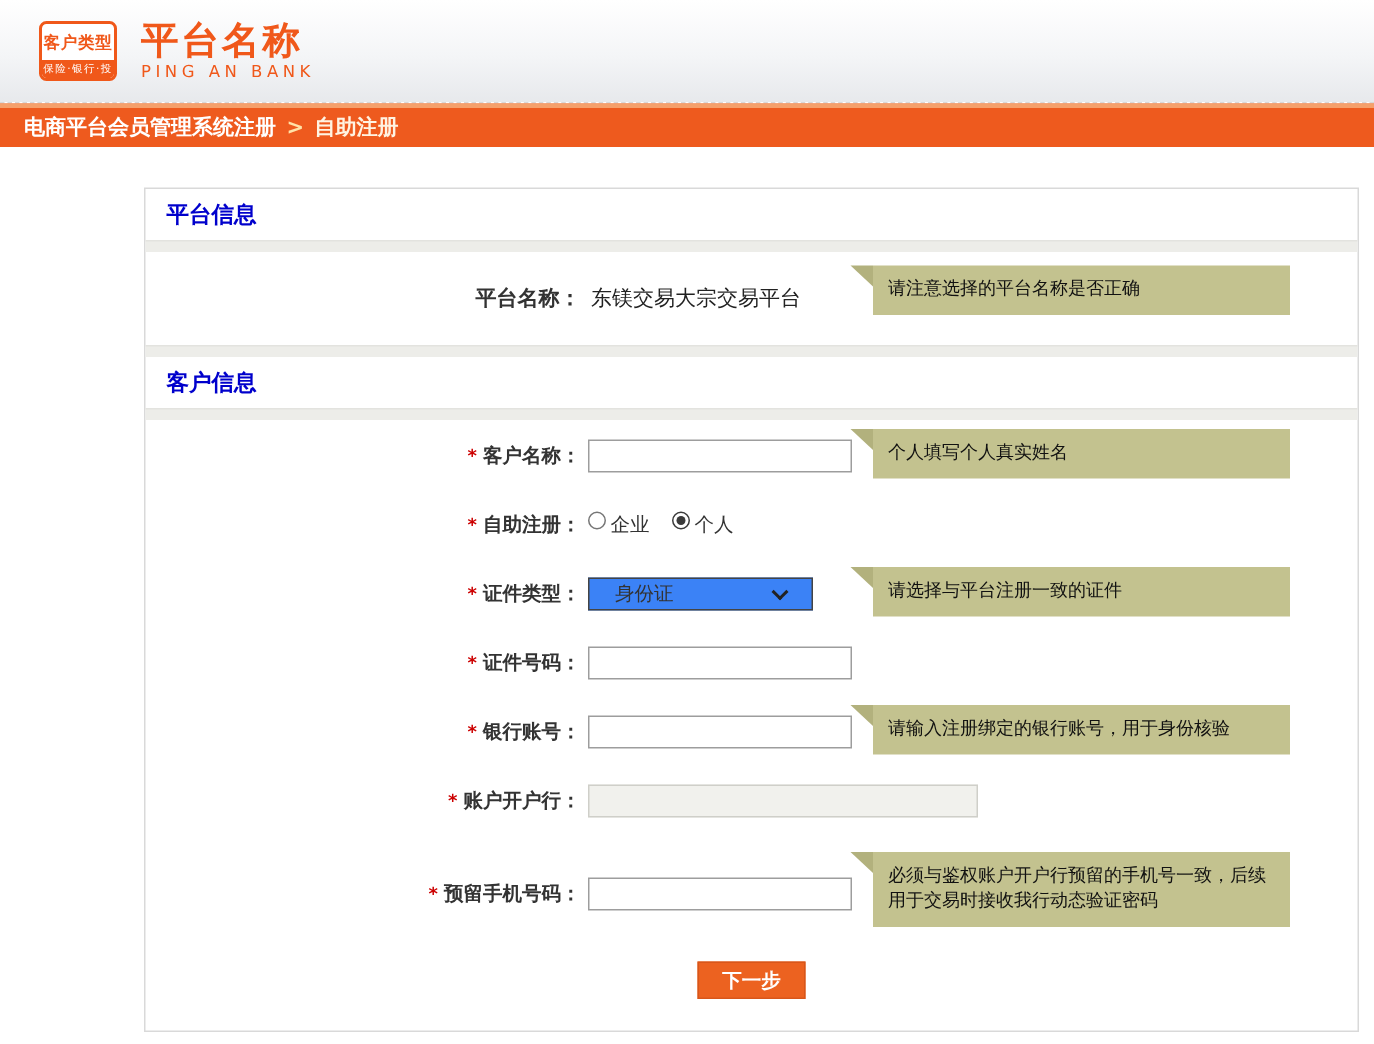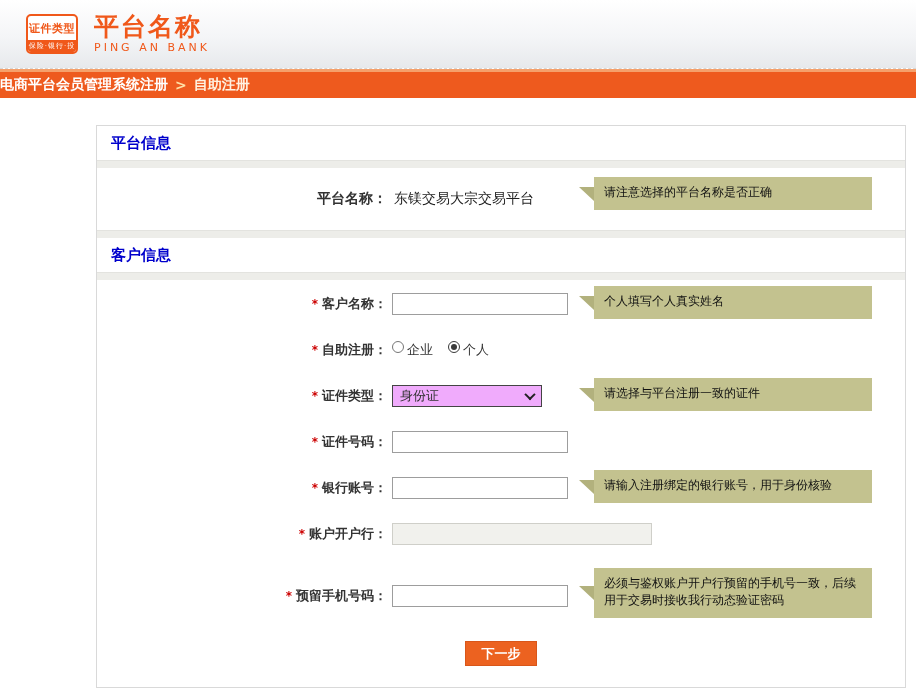--- a/index.html
+++ b/index.html
@@ -14,21 +14,21 @@
   .logo-box-top { flex:1; display:flex; align-items:center; justify-content:center;
     color:#f0581a; font-weight:bold; font-size:11px; letter-spacing:0.5px; }
   .logo-box-bottom { height:12px; background:#f0581a; color:#fff; font-size:7px;
     text-align:center; line-height:12px; letter-spacing:1px; }
   .bank-title { margin-left:16px; }
   .bank-cn { color:#f0581a; font-size:25px; font-weight:bold; letter-spacing:2px; line-height:26px; }
   .bank-en { color:#f0581a; font-size:11px; font-weight:normal; letter-spacing:3px; margin-top:1px; }
 
   
   .breadcrumb-bar { height:29px; background:#ee5a1e; border-top:3px solid #f5a06b;
-    display:flex; align-items:center; font-size:14px; font-weight:bold; }
+    display:flex; align-items:center; padding-left:16px; font-size:14px; font-weight:bold; }
   .bc-root { color:#ffffff; }
   .bc-sep { color:#ffe2a8; margin:0 7px; }
   .bc-current { color:#fff3e2; }
 
   
   .panel { position:relative; width:810px; margin:27px 0 0 96px;
     border:1px solid #d9d9d9; background:#fff; }
   .section-title { height:34px; display:flex; align-items:center; padding-left:14px;
     color:#0000cc; font-size:15px; font-weight:bold;text-align:center; }
   .gray-band { height:8px; background:#ededE9; border-top:1px solid #e3e3df; }
@@ -44,53 +44,53 @@
 
   .form-area { padding-top:12px; padding-bottom:21px; }
   .form-row { height:24px; margin-bottom:22px; }
   .form-row.gap-lg { margin-bottom:38px; }
   .control { margin-left:5px; display:flex; align-items:center; }
 
   input.text { width:176px; height:22px; border:1px solid #9d9d9d; background:#fff;
     font-size:13px; padding:0 4px; font-family:inherit; }
   input.text.wide { width:260px; background:#f1f1ed; border:1px solid #cfcfc9; color:#666; }
 
-  .select-box { width:150px; height:22px; border:1px solid #444; background:#f0abfc;
-    display:flex; align-items:center; justify-content:space-between; padding:0 7px;
+  .select-box { width:150px; height:22px; border:1px solid #444; background:#3b82f6;
+    display:flex; align-items:center; justify-content:space-between; padding:0 17px;
     font-size:13px; cursor:pointer;gap:40px; }
   .chevron { width:8px; height:8px; border-left:2px solid #222; border-bottom:2px solid #222;
     transform:rotate(-45deg) translate(1px,-1px); }
 
   .radio-group { display:flex; gap:15px; margin-left:5px; font-size:13px; }
   .radio-item { display:flex; align-items:flex-start; gap:3px; cursor:pointer; }
   .radio { width:12px; height:12px; border:1px solid #767676; border-radius:50%;
     background:#fff; display:flex; align-items:center; justify-content:center; }
   .radio .dot { display:none; width:6px; height:6px; background:#3a3a3a; border-radius:50%; }
   .radio.checked { border-color:#3a3a3a; }
   .radio.checked .dot { display:block; }
 
   
-  .hint { position:absolute; left:482px; top:-6px; width:293px; display:flex; align-items:center; }
+  .hint { position:absolute; left:470px; top:-6px; width:293px; display:flex; align-items:flex-start; }
   .hint-tail { width:0; height:0; border-top:14px solid #b2b17d; border-left:15px solid transparent; }
   .hint-body { flex:1; background:#c3c28f; color:#111; font-size:12px; line-height:17px;
     padding:7px 10px 9px 10px; min-height:33px; }
   .platform-row .hint { top:9px; }
   .hint.tall { top:-16px; }
 
   
   .btn-row { display:flex; justify-content:center; margin-top:33px; }
   .next-btn { width:72px; height:25px; background:#ec6220; border:1px solid #d8561a;
     color:#fff; font-size:13px; font-weight:bold; cursor:pointer; font-family:inherit; }
 </style>
 </head>
 <body>
 
 <div class="top-header">
   <div class="logo-box">
-    <div class="logo-box-top">证件类型</div>
+    <div class="logo-box-top">客户类型</div>
     <div class="logo-box-bottom">保险·银行·投资</div>
   </div>
   <div class="bank-title">
     <div class="bank-cn">平台名称</div>
     <div class="bank-en">PING AN BANK</div>
   </div>
 </div>
 
 <div class="breadcrumb-bar">
   <span class="bc-root">电商平台会员管理系统注册</span>

